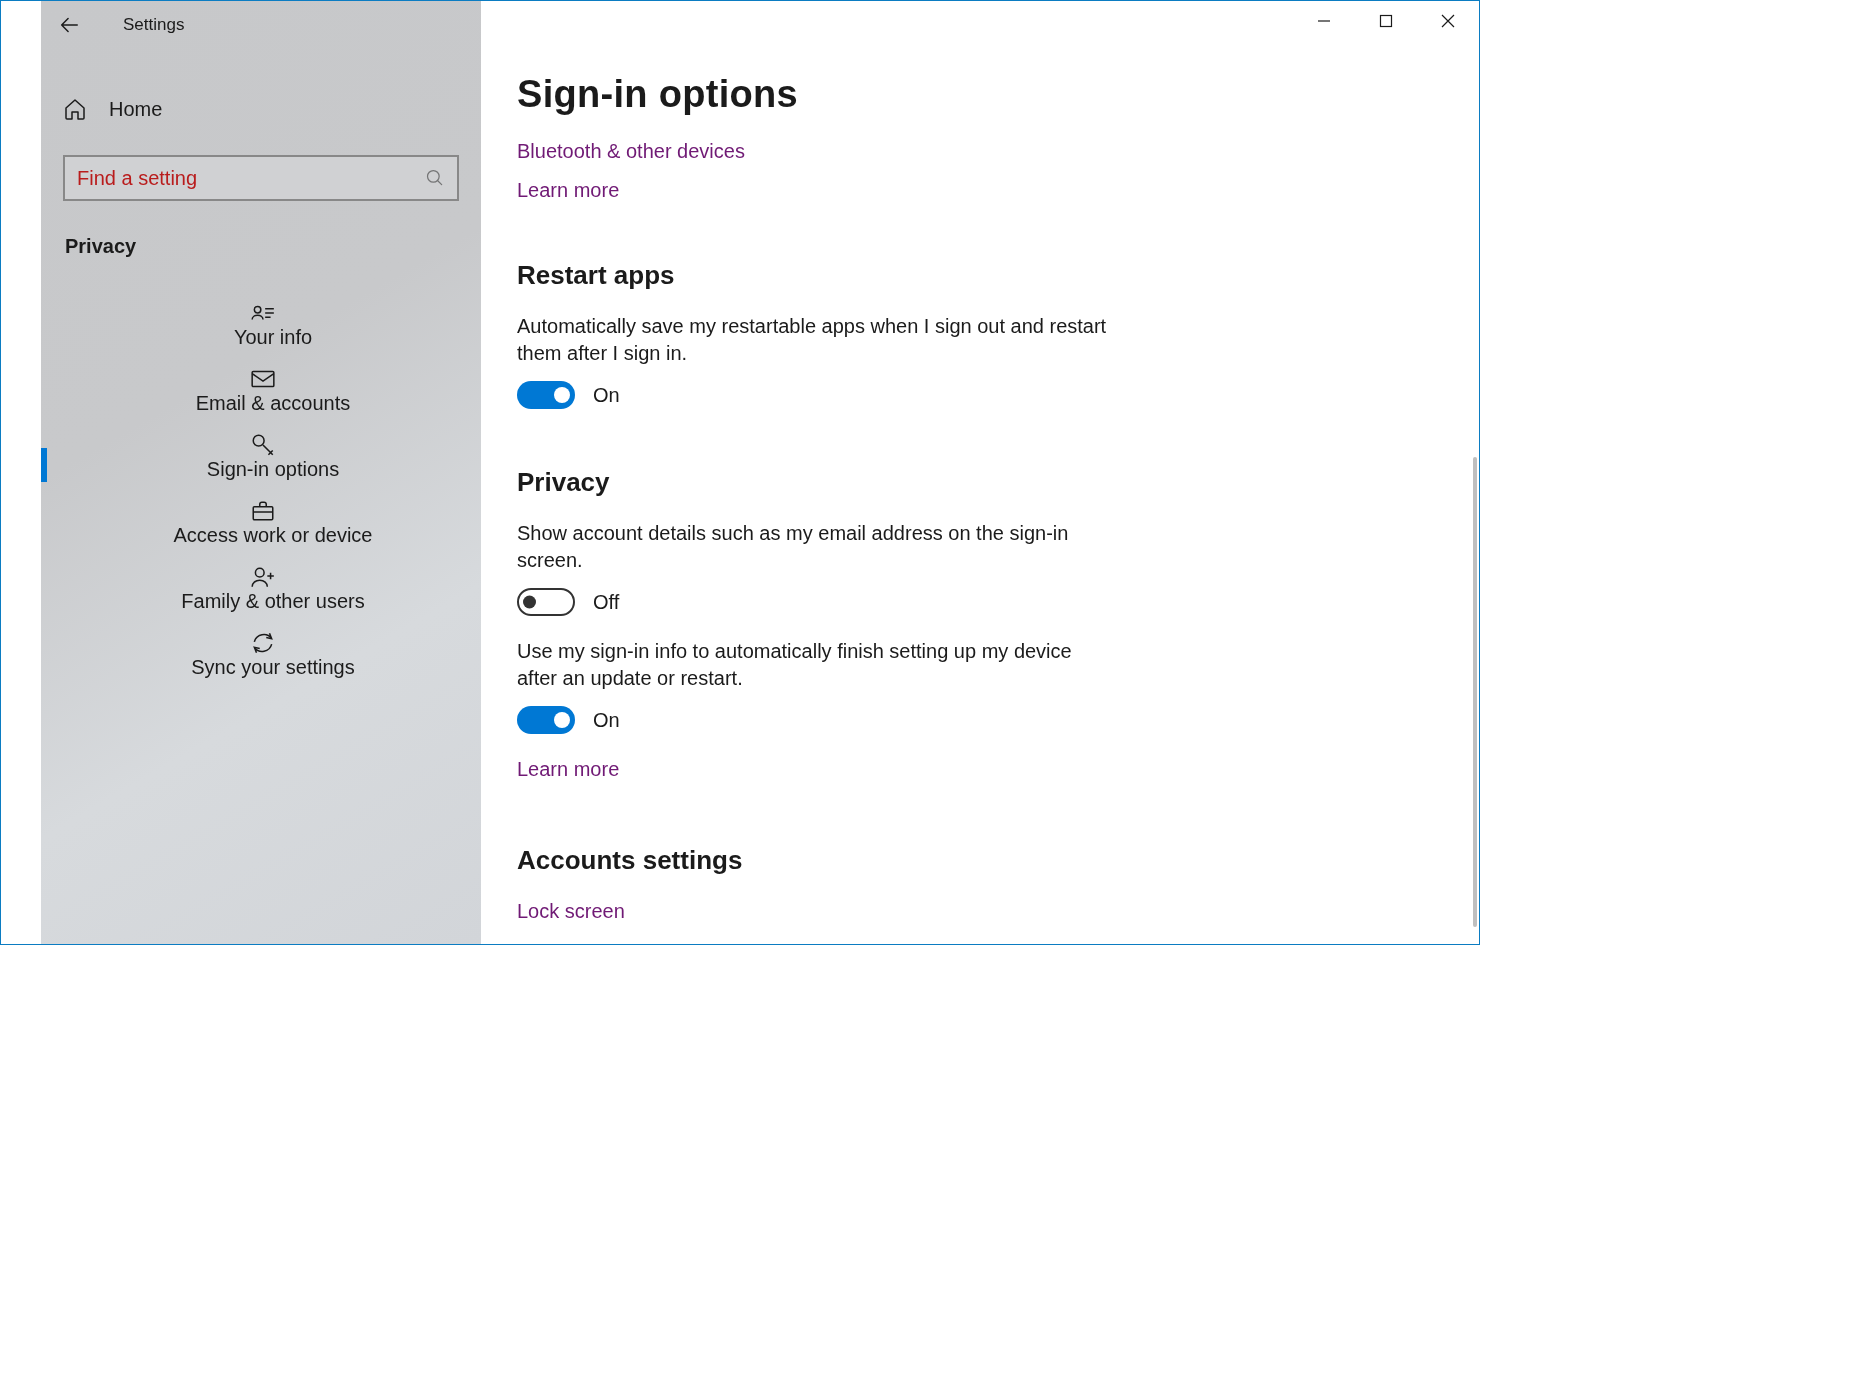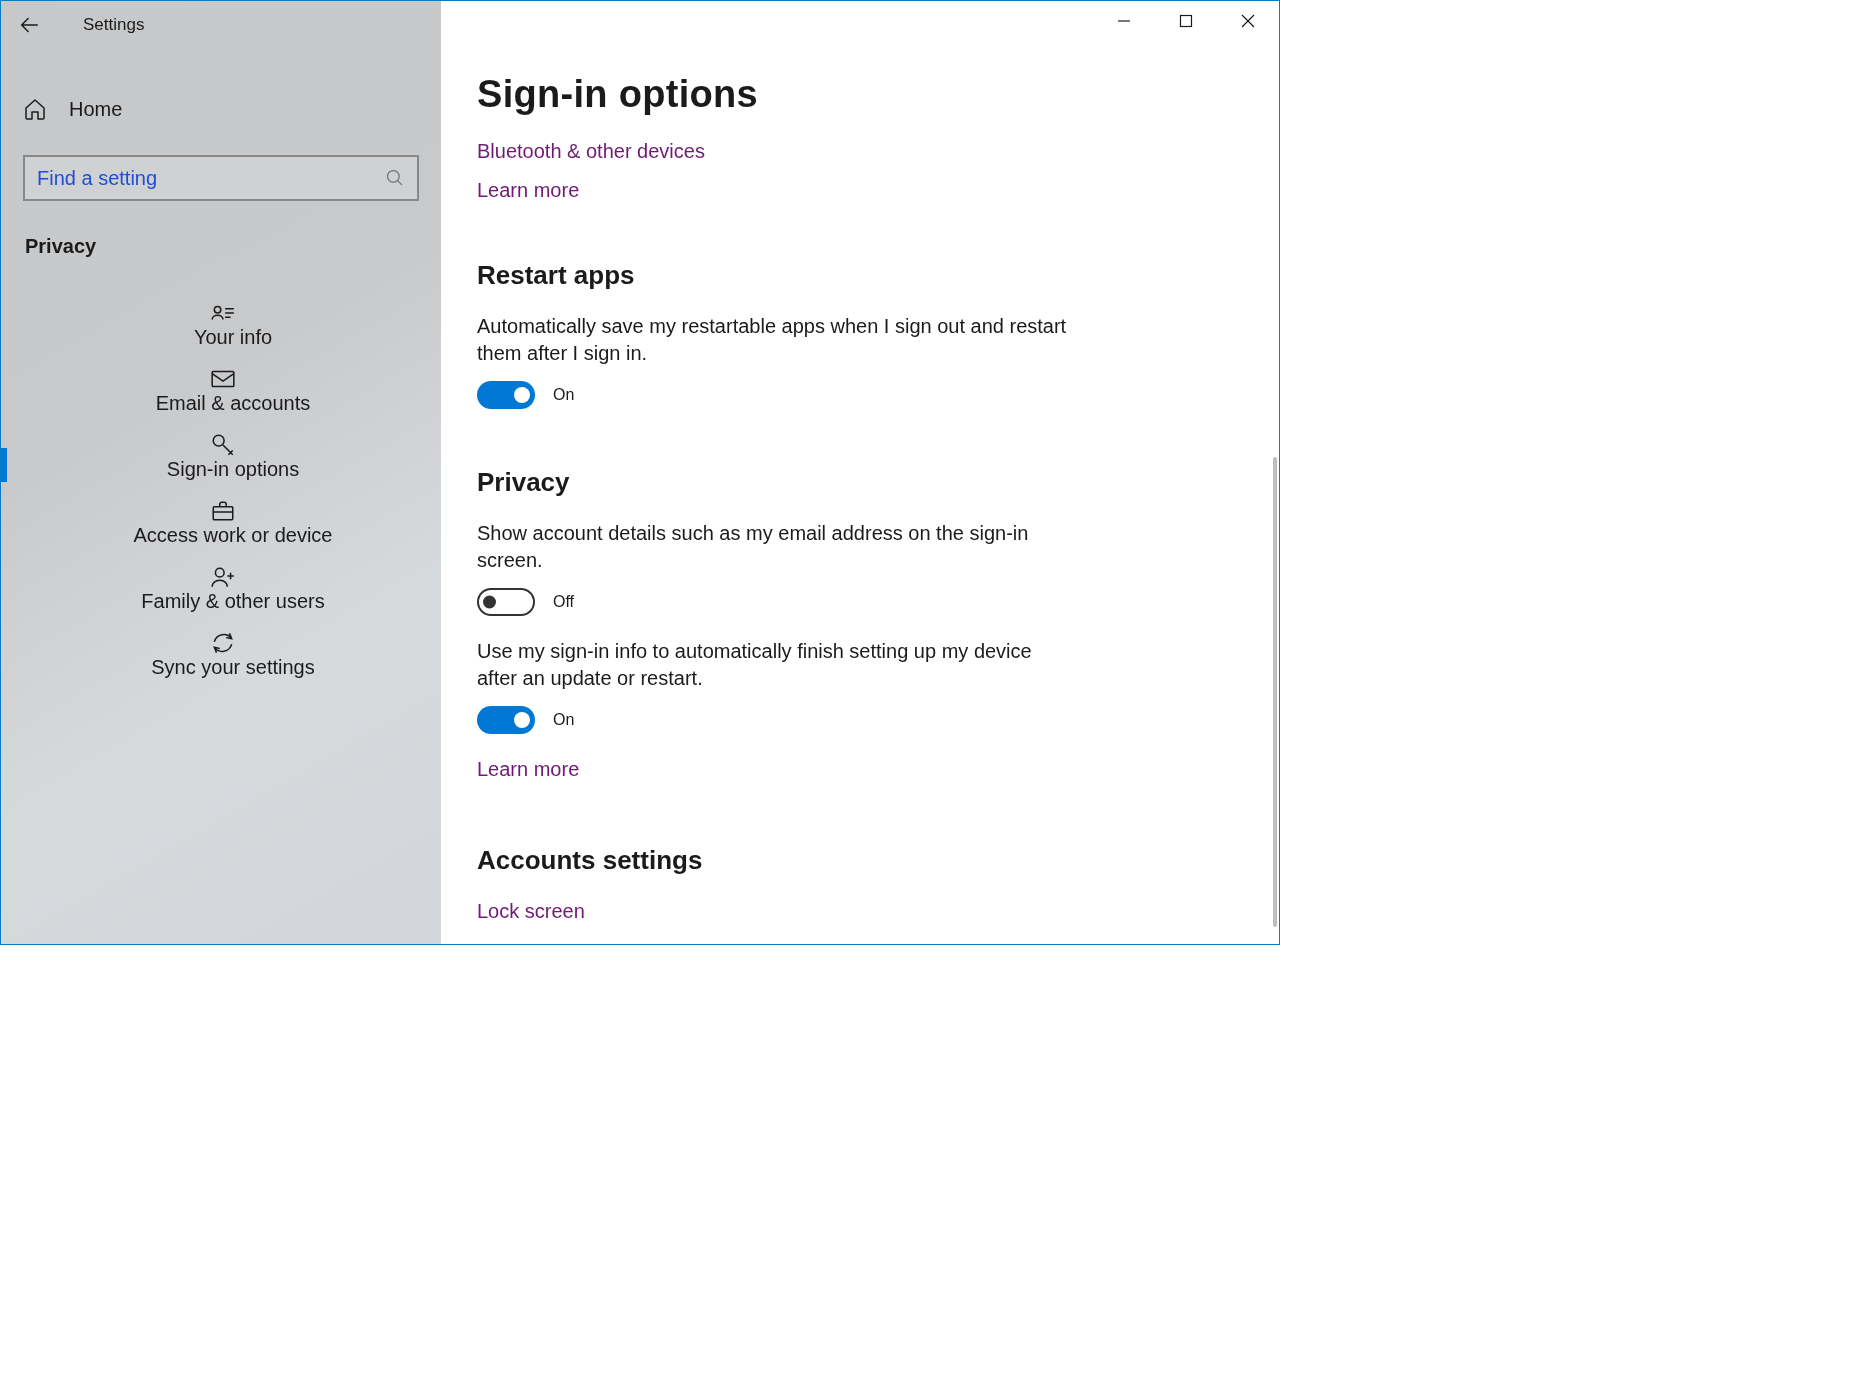--- a/index.html
+++ b/index.html
@@ -5,25 +5,26 @@
   * { box-sizing: border-box; margin: 0; padding: 0; }
   html, body { height: 100%; }
   body {
     font-family: "Segoe UI", Arial, sans-serif;
     font-size: 20px;
     color: #1b1b1b;
     background: #fff;
     overflow: hidden;
   }
   .window {
-    width: 1280px;
+    width: 1480px;
     height: 945px;
     border: 1px solid #0b7cc2;
     display: flex;
     position: relative;
+    padding-left: 40px;
   }
   .sidebar {
     width: 440px;
     height: 100%;
     background: linear-gradient(150deg, #c7c8ca 0%, #c8c9cb 40%, #d7dadd 70%, #d2d5d9 100%);
     position: relative;
     flex-shrink: 0;
   }
   .titlebar-left {
     display: flex;
@@ -51,21 +52,21 @@
     width: 100%;
     height: 46px;
     border: 2px solid #888;
     background: #d0d1d3;
     display: flex;
     align-items: center;
     padding: 0 12px;
     color: #555;
     font-size: 20px;
   }
-  .search-ph { flex:1; color:#1d4ed8; }
+  .search-ph { flex:1; color:#b91c1c; }
   .search-icon { width: 20px; height: 20px; opacity:.65;}
   .category-header {
     margin: 34px 0 0 24px;
     font-size: 20px;
     font-weight: 600;
   }
   .nav {
     margin-top: 42px;
   }
   .nav-item {
@@ -137,21 +138,21 @@
     flex-shrink:0;
   }
   .toggle.on { background:#0078d4; }
   .toggle.off { background:transparent; border:2px solid #333; }
   .toggle .knob {
     position:absolute; top:50%; transform:translateY(-50%);
     width:16px; height:16px; border-radius:50%;
   }
   .toggle.on .knob { right:5px; background:#fff; }
   .toggle.off .knob { left:4px; background:#333; width:13px; height:13px;}
-  .toggle-label { margin-left: 18px; font-size:16px;}
+  .toggle-label { margin-left: 18px; font-size:20px;}
 
   .scrollbar {
     position:absolute; right:2px; top:456px; width:4px; height:470px;
     background:#bfbfbf; border-radius:2px;
   }
 </style>
 </head>
 <body>
 
 <div class="window">

